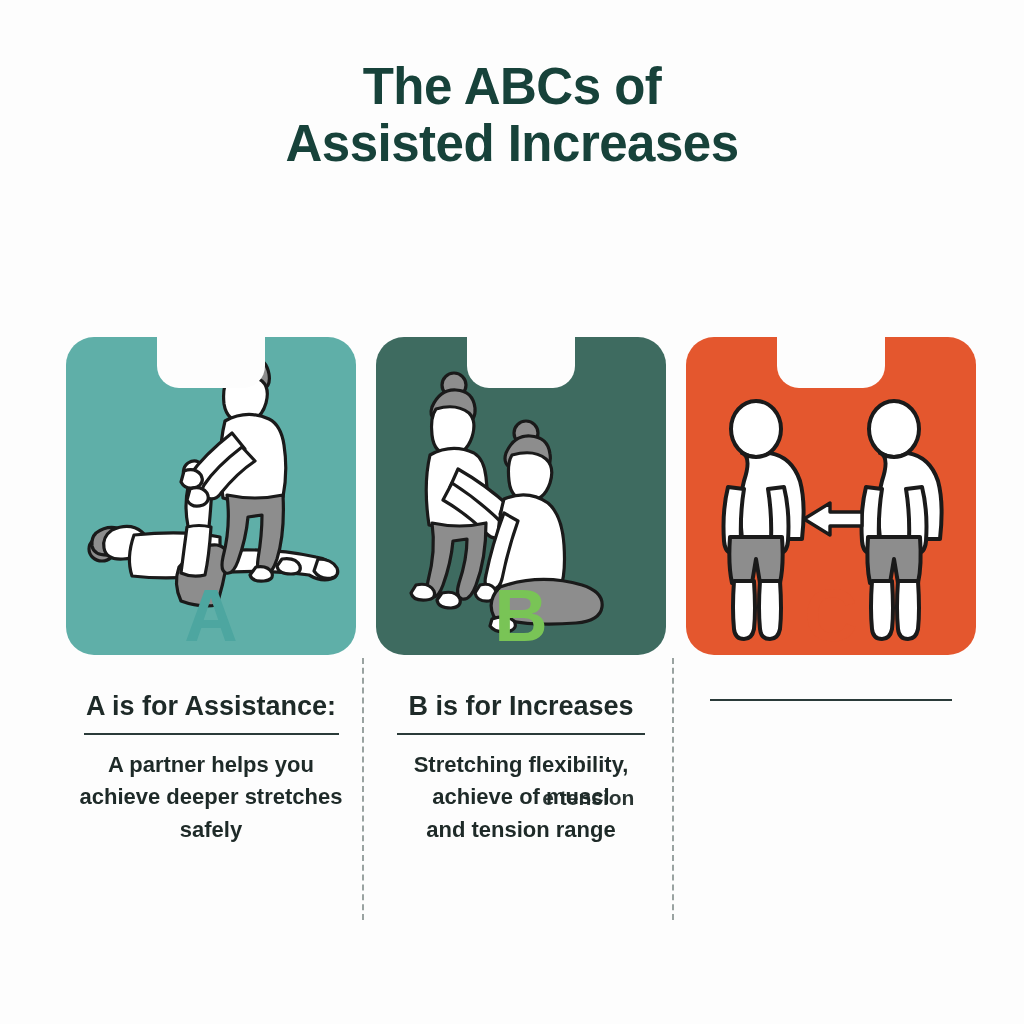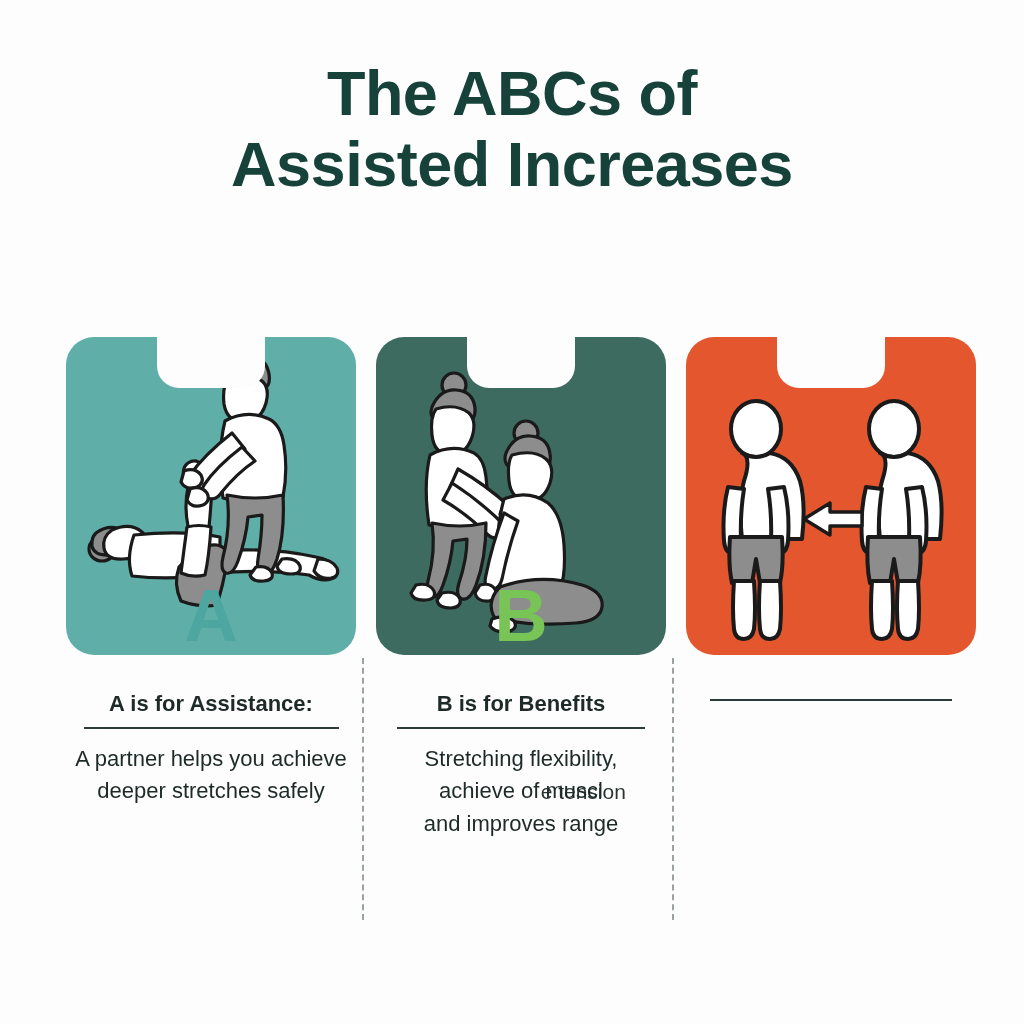--- a/index.html
+++ b/index.html
@@ -20,21 +20,21 @@
   .title-block {
     position: absolute;
     top: 58px;
     left: 0;
     width: 1024px;
     text-align: center;
   }
   .title-line {
     color: #17423a;
     font-weight: bold;
-    font-size: 63px;
+    font-size: 51px;
     line-height: 1.12;
     letter-spacing: -0.5px;
     white-space: nowrap;
   }
 
   
   .panels {
     position: absolute;
     top: 337px;
     left: 0;
@@ -114,34 +114,35 @@
     width: 290px;
     text-align: center;
   }
   .caption-a { left: 66px; }
   .caption-b { left: 376px; }
   .caption-c { left: 686px; }
 
   .caption-heading {
     color: #1e2a28;
     font-weight: bold;
-    font-size: 22px;
+    font-size: 27px;
     line-height: 1.25;
     white-space: nowrap;
   }
   .caption-rule {
     height: 2px;
     background: #2a3b39;
     margin: 9px auto 14px auto;
     width: 255px;
   }
   .caption-body {
     color: #1e2a28;
     font-size: 22px;
     line-height: 1.48;
+    font-weight: bold;
   }
   .caption-b .caption-rule { width: 248px; }
   .caption-c .caption-rule { width: 242px; }
 
   
   .glitch-wrap { position: relative; display: inline-block; }
   .glitch-overlay {
     position: absolute;
     left: 62%;
     top: 1px;
@@ -286,30 +287,30 @@
 
 <div class="captions">
 
   <div class="caption caption-a">
     <div class="caption-heading">A is for Assistance:</div>
     <div class="caption-rule"></div>
     <div class="caption-body">A partner helps you achieve deeper stretches safely</div>
   </div>
 
   <div class="caption caption-b">
-    <div class="caption-heading">B is for Benefits</div>
+    <div class="caption-heading">B is for Increases</div>
     <div class="caption-rule"></div>
     <div class="caption-body">
       <div>Stretching flexibility,</div>
       <div>
         <span class="glitch-wrap">
           <span>achieve of muscl</span>
           <span class="glitch-overlay">e tension</span>
         </span>
       </div>
-      <div>and improves range</div>
+      <div>and tension range</div>
     </div>
   </div>
 
   <div class="caption caption-c">
     <div class="caption-rule"></div>
   </div>
 </div>
 
 </body></html>

